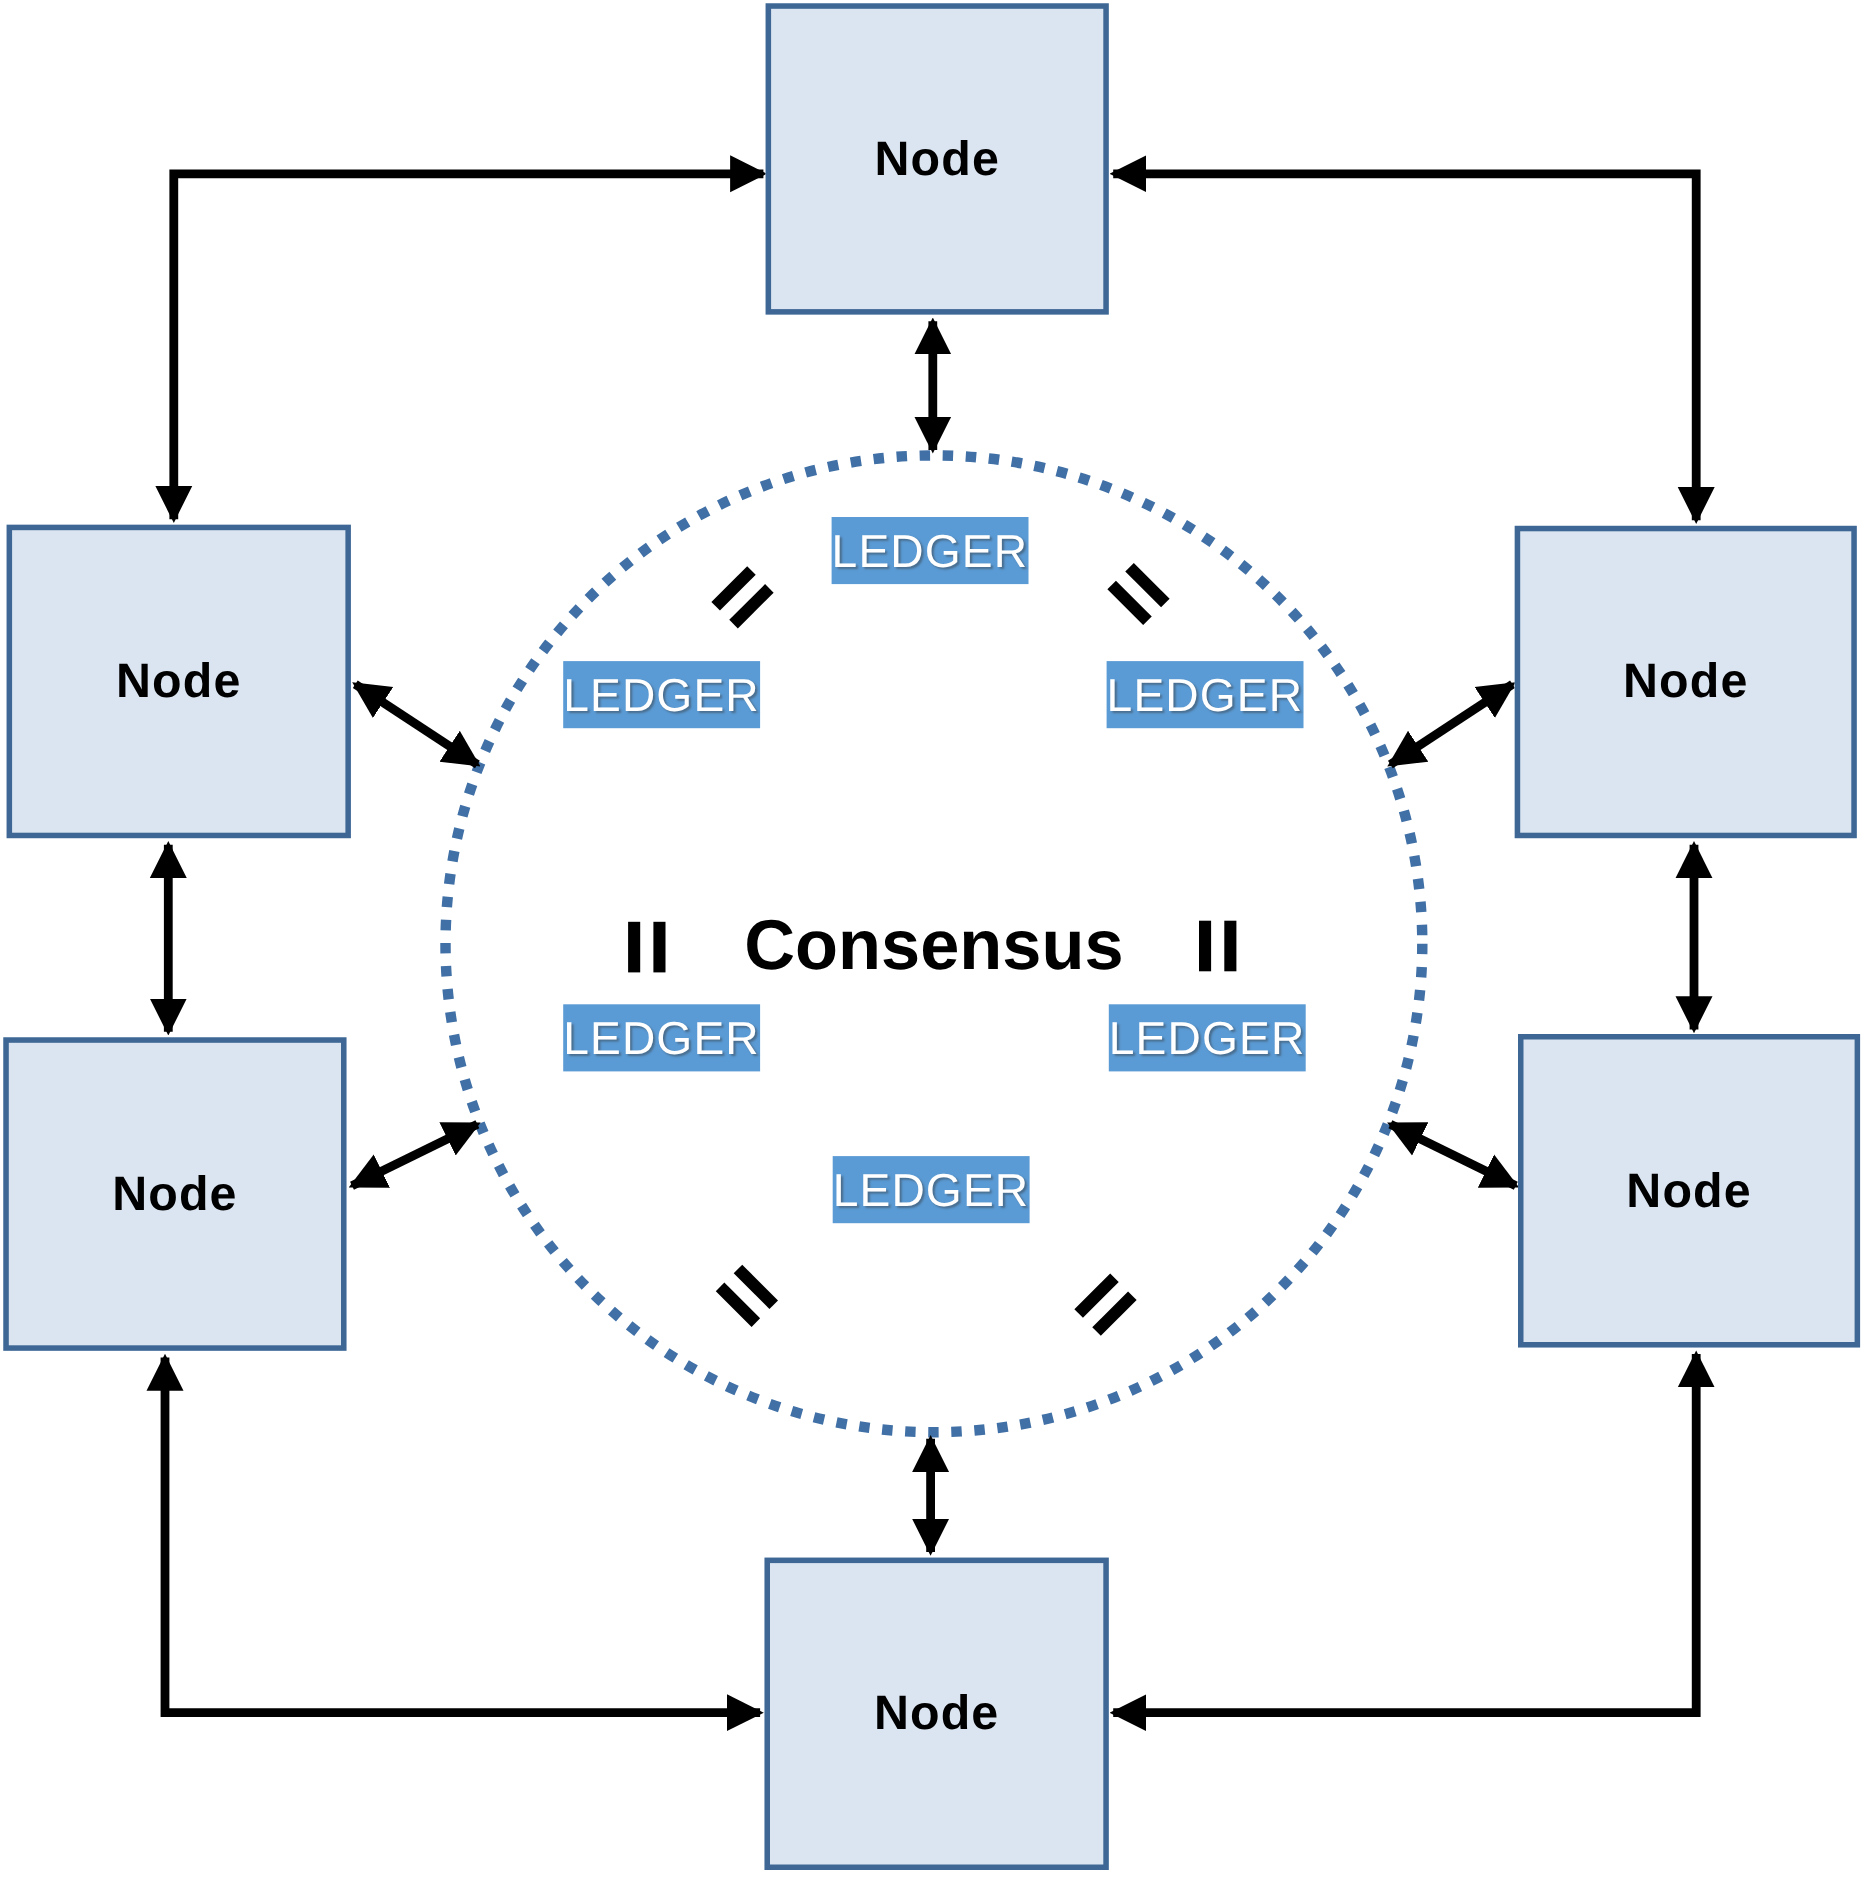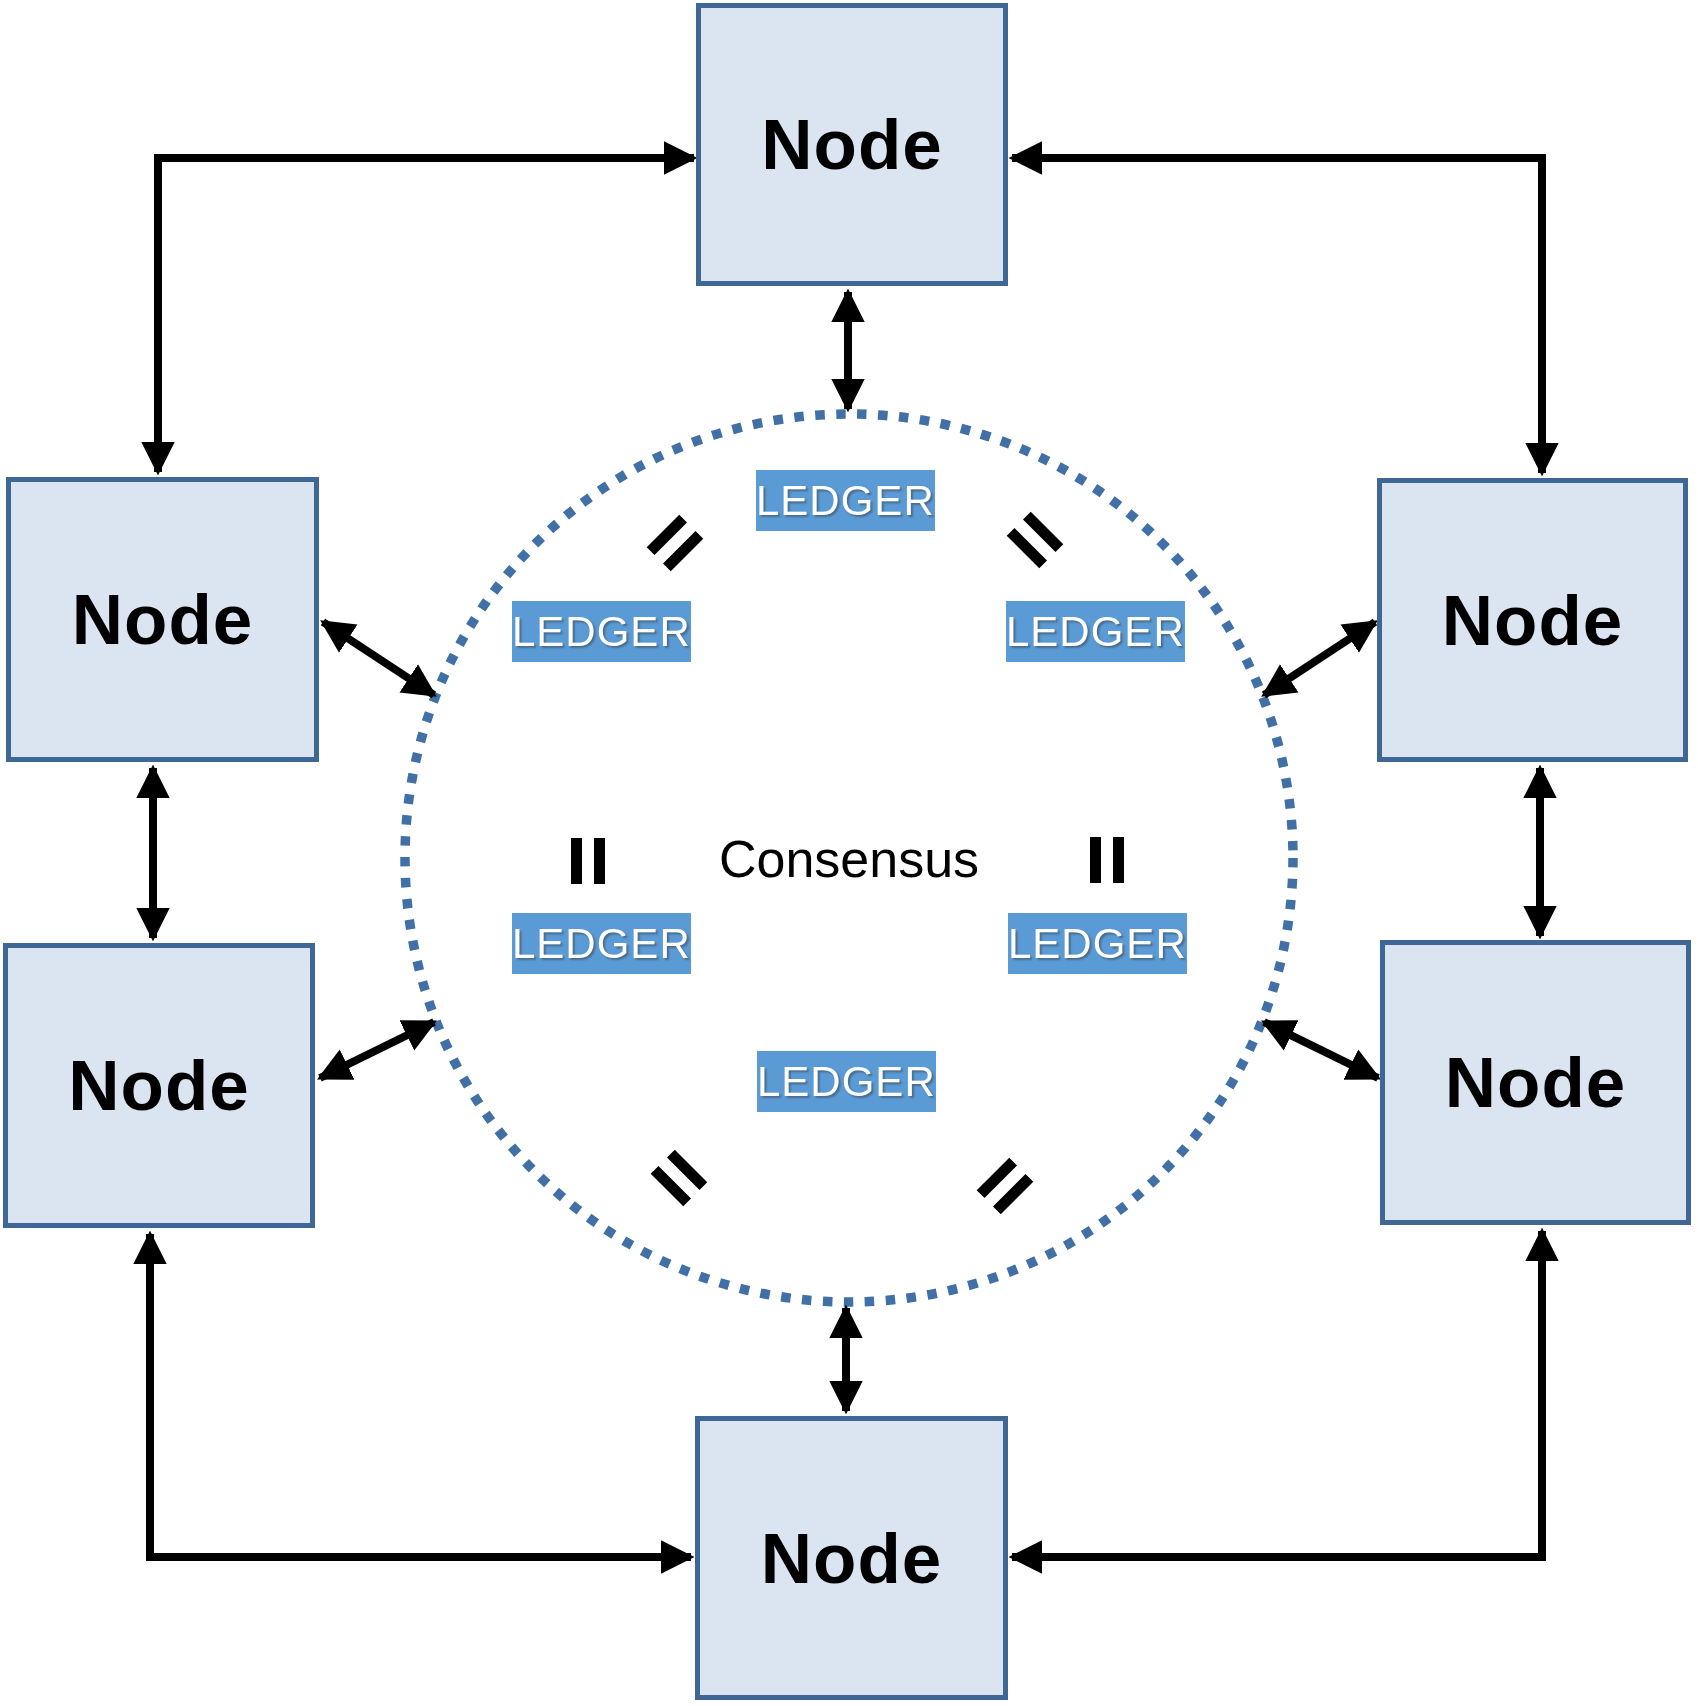--- a/index.html
+++ b/index.html
@@ -30,21 +30,21 @@
     fill:none;
   }
   .node-box{
     position:absolute;
     background:var(--node-fill);
     border:5px solid var(--node-border);
     box-sizing:border-box;
     display:flex;align-items:center;justify-content:center;
   }
   .node-label{
-    font-size:71px;
+    font-size:44px;
     font-weight:bold;
     color:var(--label-text);
     letter-spacing:1px;
   }
   .ledger{
     position:absolute;
     width:180px;
     display:flex;flex-direction:row;
   }
   .ledger-header{
@@ -63,22 +63,22 @@
   }
   .ledger-row2{
     height:57px;margin-top:12px;
     background:var(--ledger-row-2);
   }
   .consensus-label{
     position:absolute;
     left:549px;top:809px;
     width:600px;height:100px;
     display:flex;align-items:center;justify-content:center;
-    font-size:52px;
-    font-weight:normal;
+    font-size:64px;
+    font-weight:bold;
     color:var(--label-text);
   }
   .eq{
     position:absolute;
     width:46px;height:34px;
     display:flex;flex-direction:column;justify-content:space-between;
   }
   .eq .bar{height:11px;width:100%;background:var(--arrows);}
   .eq-tl{left:675px;top:543px;transform:translate(-50%,-50%) rotate(-45deg);}
   .eq-tr{left:1035px;top:540px;transform:translate(-50%,-50%) rotate(45deg);}

